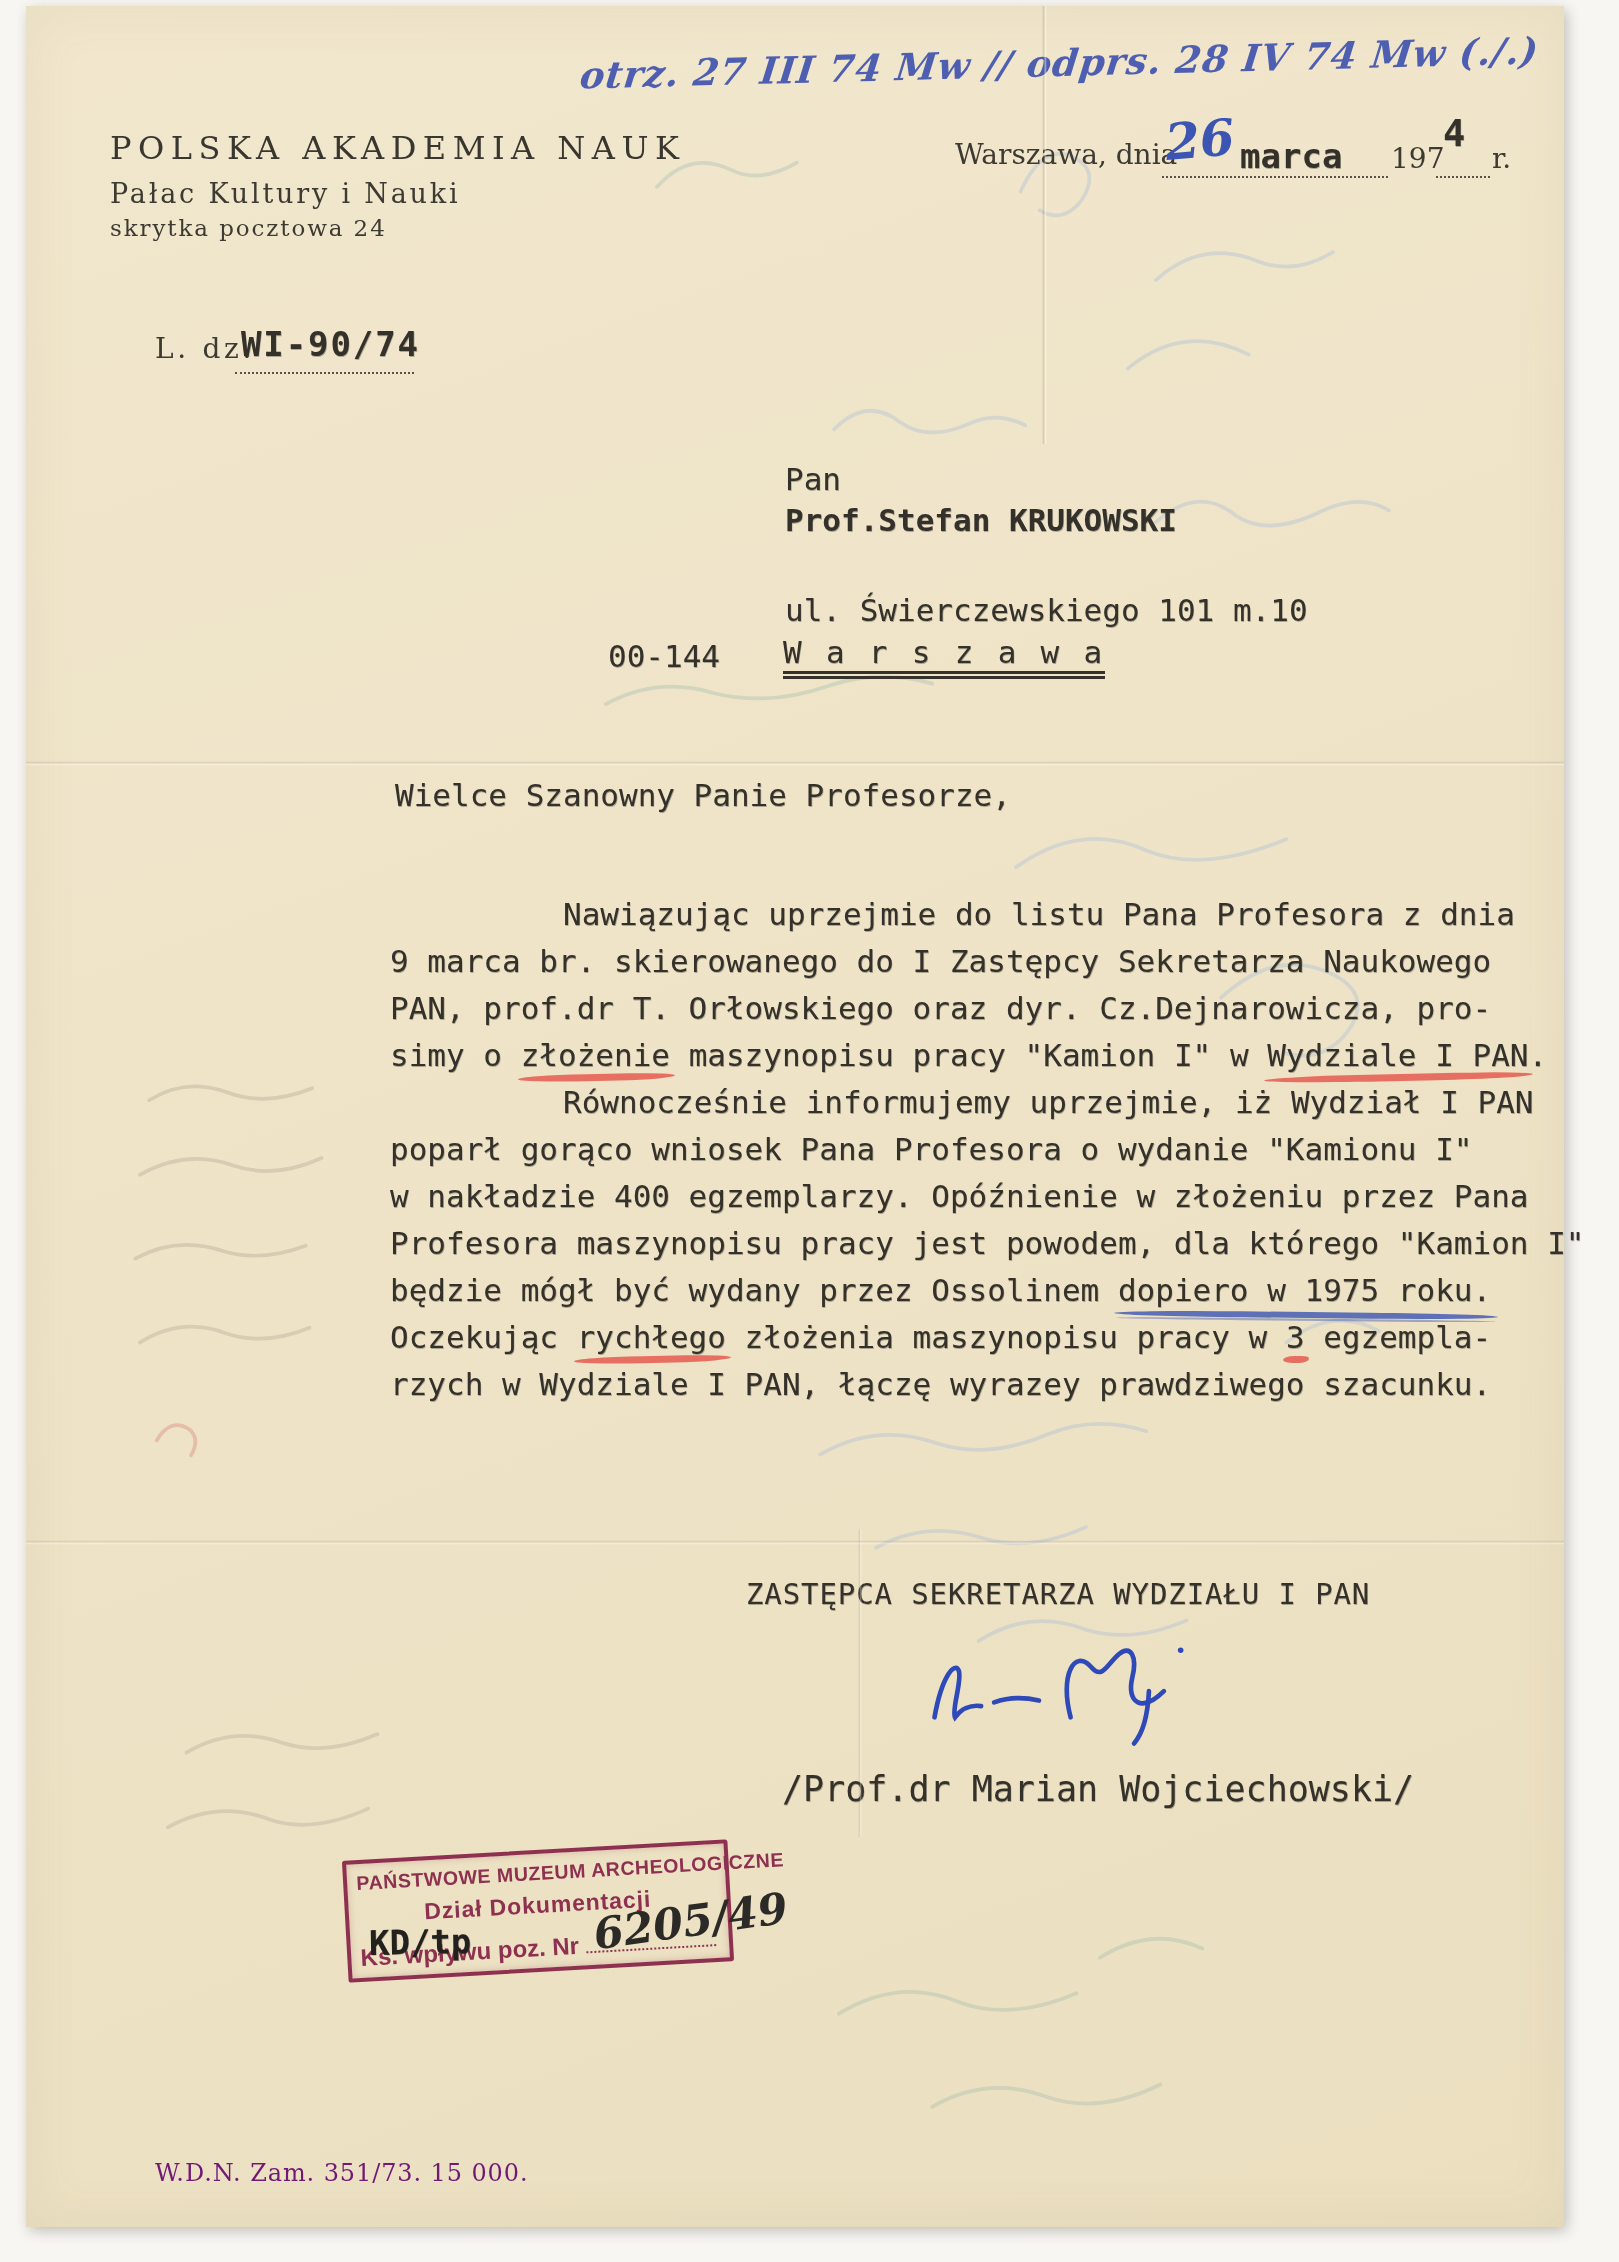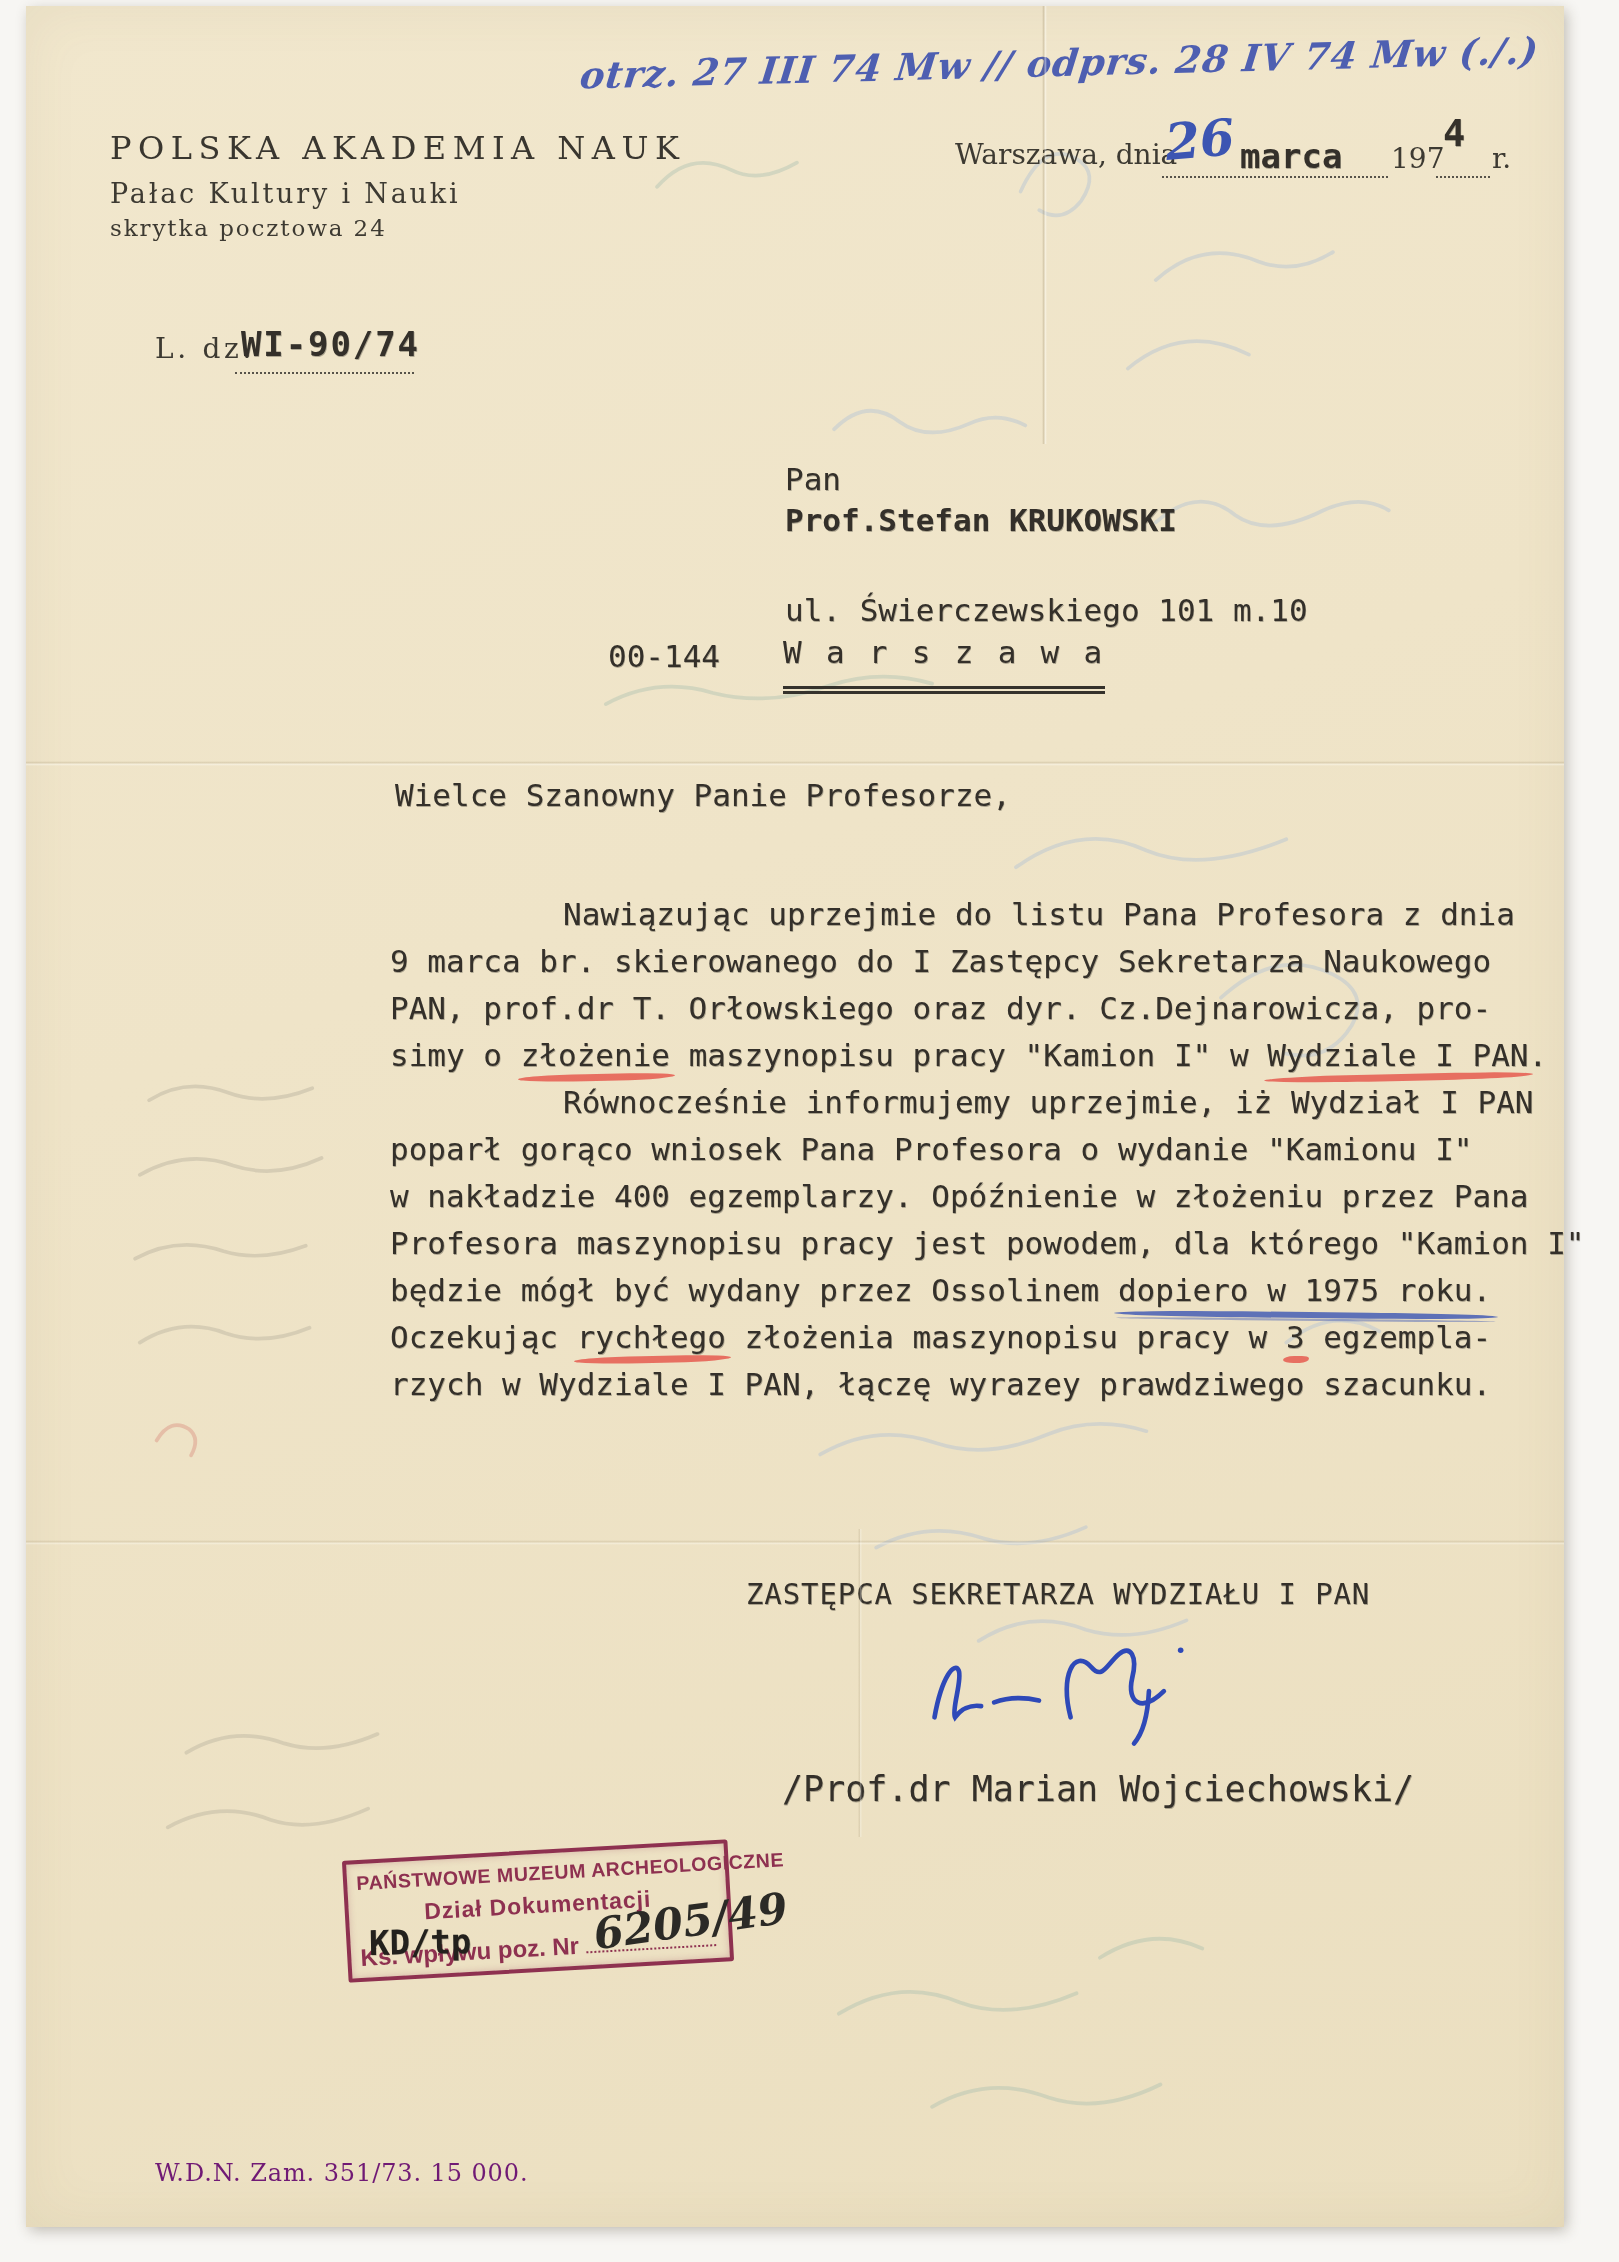--- a/index.html
+++ b/index.html
@@ -51,21 +51,21 @@
   .ref-label{left:155px;top:332px;font-size:28px;letter-spacing:3.7px;}
   .ref-num{left:241px;top:324px;font-size:34px;font-weight:bold;letter-spacing:1.9px;}
   .ref-dots{left:235px;top:369px;width:179px;border-bottom:2.8px dotted #57534a;height:2.8px;}
   
   .rc{font-size:31px;}
   .rc-pan{left:785px;top:461px;}
   .rc-name{left:785px;top:502px;font-weight:bold;}
   .rc-street{left:785px;top:574px;margin-top:18px;}
   .rc-code{left:608px;top:638px;}
   .rc-city{left:783px;top:634px;letter-spacing:2.8px;}
-  .dbl{border-bottom:8.4px double #35322c;padding-bottom:16px;display:inline-block;}
+  .dbl{border-bottom:8.4px double #35322c;padding-bottom:1px;display:inline-block;}
   
   .salut{left:395px;top:777px;font-size:31px;}
   .body-text{left:390px;top:891px;width:1184px;font-size:31px;line-height:47px;}
   .bline{height:47px;white-space:nowrap;}
   .indent{padding-left:173px;}
   .u-red,.u-blue{position:relative;}
   .u-red::after{content:"";position:absolute;left:-2.8px;right:-4.7px;bottom:-7.5px;height:6.5px;
     background:#e5423a;opacity:.72;border-radius:60% 40% 50% 60%/80% 60% 90% 70%;transform:rotate(-1.2deg);}
   .u-blue::after{content:"";position:absolute;left:-3.7px;right:-7.5px;bottom:-9.3px;height:5.6px;
     background:#3b55b4;opacity:.8;border-radius:50%/80%;transform:rotate(.6deg);

